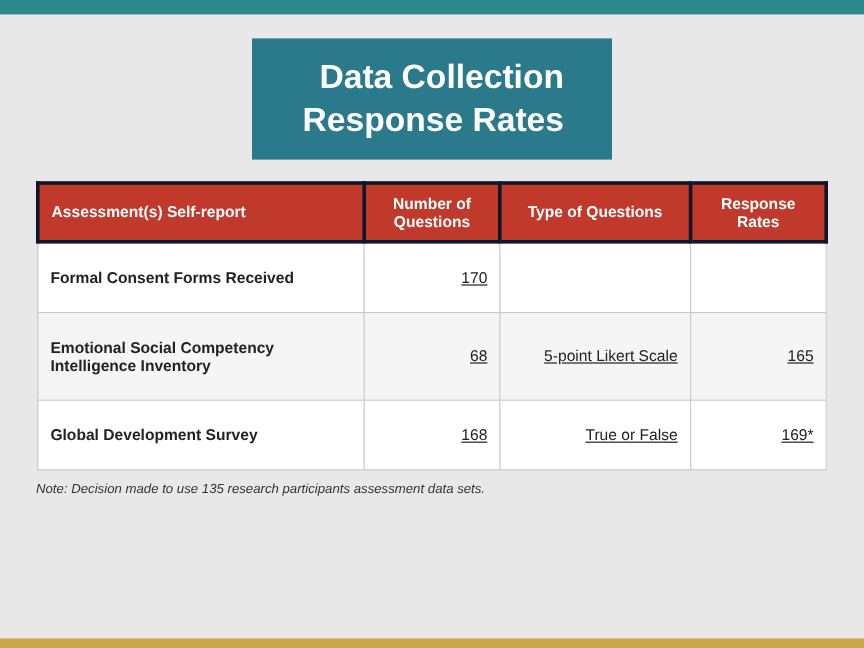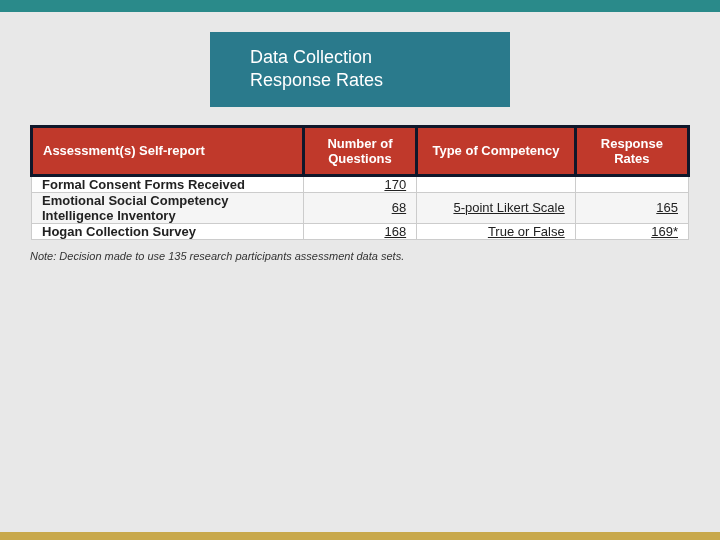--- a/index.html
+++ b/index.html
@@ -41,25 +41,25 @@
       bottom: 8px;
       display: flex;
       flex-direction: column;
       align-items: center;
       padding: 20px 30px 10px 30px;
     }
 
     .title-box {
       background: #2a7a8c;
       color: white;
-      text-align: left;
+      text-align: right;
       padding: 14px 40px;
       margin-bottom: 18px;
-      font-size: 18px;
-      font-weight: normal;
+      font-size: 28px;
+      font-weight: bold;
       line-height: 1.3;
       min-width: 300px;
     }
 
     table {
       border-collapse: collapse;
       width: 100%;
       font-size: 13px;
     }
 
@@ -78,21 +78,21 @@
     }
 
     tbody tr:nth-child(odd) {
       background: #ffffff;
     }
     tbody tr:nth-child(even) {
       background: #f5f5f5;
     }
 
     tbody tr td {
-      padding: 0 10px;
+      padding: 21px 10px;
       border: 1px solid #cccccc;
       vertical-align: middle;
       color: #222;
     }
 
     td.num-col, td.type-col, td.resp-col {
       text-align: right;
       text-decoration: underline;
     }
 
@@ -129,39 +129,39 @@
     <div class="title-box">
       <span>Data Collection</span><br>
       <span>Response Rates</span>
     </div>
 
     <table>
       <thead>
         <tr>
           <th class="assessment-col">Assessment(s) Self-report</th>
           <th class="num-col">Number of Questions</th>
-          <th class="type-col">Type of Competency</th>
+          <th class="type-col">Type of Questions</th>
           <th class="resp-col">Response Rates</th>
         </tr>
       </thead>
       <tbody id="table-body">
       <tr>
             <td class="assessment-col">Formal Consent Forms Received</td>
             <td class="num-col">170</td>
             <td class="type-col"></td>
             <td class="resp-col"></td>
           </tr>
           <tr>
             <td class="assessment-col">Emotional Social Competency Intelligence Inventory</td>
             <td class="num-col">68</td>
             <td class="type-col">5-point Likert Scale</td>
             <td class="resp-col">165</td>
           </tr>
           <tr>
-            <td class="assessment-col">Hogan Collection Survey</td>
+            <td class="assessment-col">Global Development Survey</td>
             <td class="num-col">168</td>
             <td class="type-col">True or False</td>
             <td class="resp-col">169*</td>
           </tr>
         </tbody>
     </table>
 
     <div class="note">Note: Decision made to use 135 research participants assessment data sets.</div>
   </div>
 

